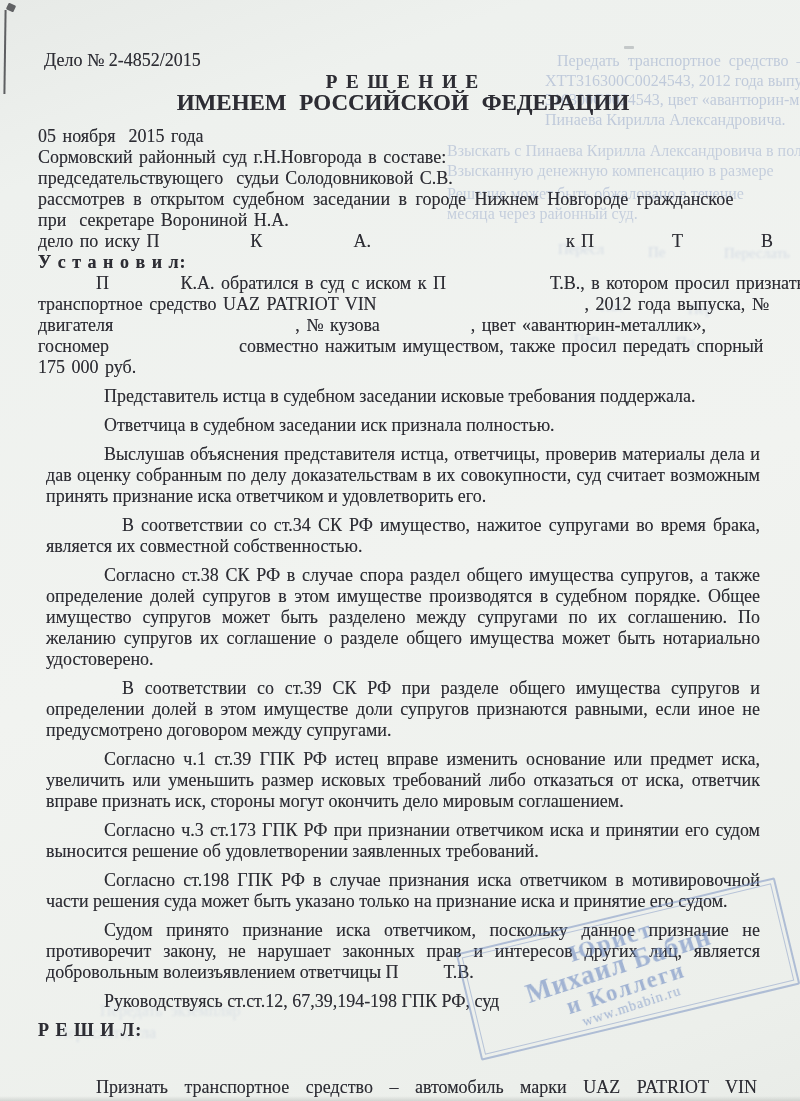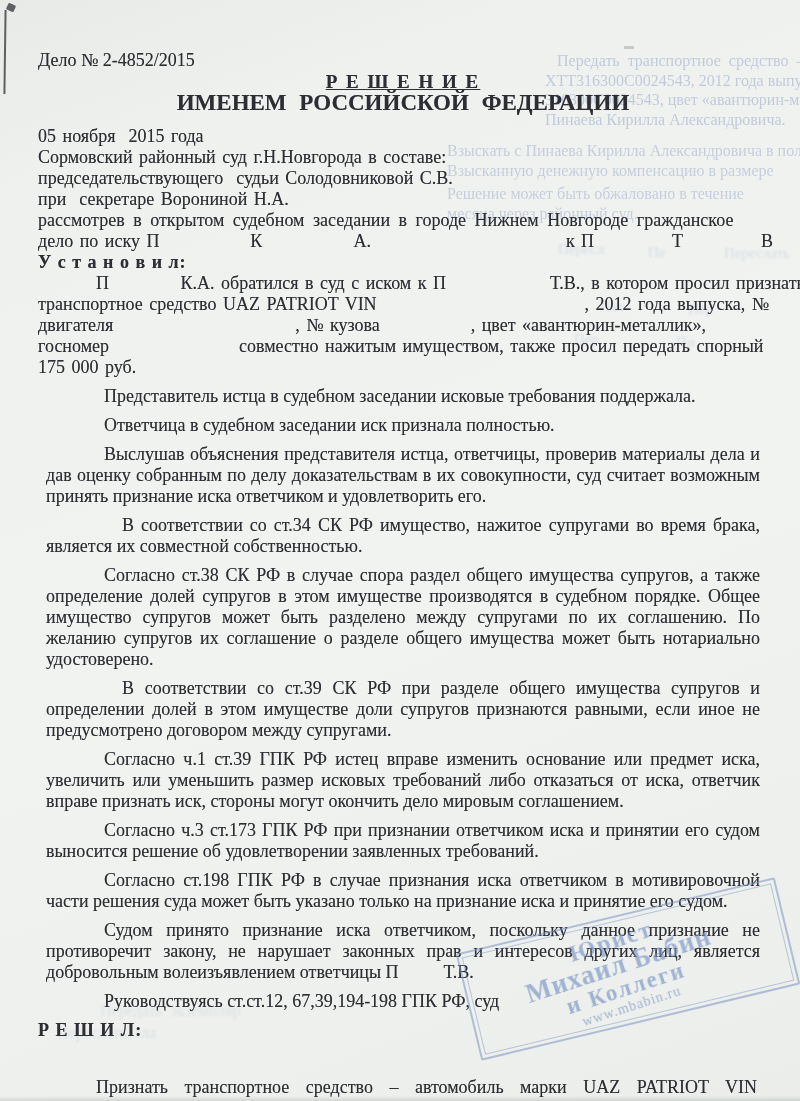--- a/index.html
+++ b/index.html
@@ -4,22 +4,22 @@
 <style>
   html,body{margin:0;padding:0;}
   .page{
     position:relative;width:800px;height:1101px;overflow:hidden;
     background:linear-gradient(160deg,#e7eae7 0%,#eef1ee 14%,#f1f3f0 52%,#ecefeb 92%,#e9ece8 100%);
     font-family:"Liberation Serif","DejaVu Serif",serif;
     color:#2d2d34;
   }
   .content{position:absolute;left:38px;top:50px;width:730px;font-size:18px;line-height:21px;z-index:2;
     text-shadow:0 0 .5px rgba(45,45,52,.45);}
-  .case{white-space:pre;}
-  .t1{text-align:center;font-weight:bold;letter-spacing:2px;font-size:19px;text-decoration:underline;}
+  .case{white-space:pre;margin-left:6px;}
+  .t1{text-align:center;font-weight:bold;letter-spacing:2px;font-size:19px;}
   .t2{text-align:center;font-weight:bold;word-spacing:7px;font-size:23px;}
   .spacer{height:13px;}
   .ln{white-space:pre;word-spacing:2px;}
   .ws4{word-spacing:4px;}
   .ws12{word-spacing:12px;}
   .ind{text-indent:58px;}
   .heading{text-align:left;font-weight:bold;letter-spacing:1px;}
   .reshil{margin-bottom:36px;}
   .par{margin:8px;text-align:justify;text-indent:58px;}
   .ind-lg{text-indent:76px;}
@@ -90,22 +90,22 @@
 
   <div class="content">
     <div class="case">Дело № 2-4852/2015</div>
     <div class="t1">Р Е Ш Е Н И Е</div>
     <div class="t2">ИМЕНЕМ  РОССИЙСКОЙ  ФЕДЕРАЦИИ</div>
     <div class="spacer"></div>
 
     <div class="ln">05 ноября  2015 года</div>
     <div class="ln">Сормовский районный суд г.Н.Новгорода в составе:</div>
     <div class="ln">председательствующего  судьи Солодовниковой С.В.</div>
+    <div class="ln ws4">рассмотрев в открытом судебном заседании в городе Нижнем Новгороде гражданское</div>
     <div class="ln">при  секретаре Ворониной Н.А.</div>
-    <div class="ln ws4">рассмотрев в открытом судебном заседании в городе Нижнем Новгороде гражданское</div>
     <div class="ln">дело по иску П&nbsp;&nbsp;&nbsp;&nbsp;&nbsp;&nbsp;&nbsp;&nbsp;&nbsp;&nbsp;&nbsp;&nbsp;&nbsp;&nbsp;К&nbsp;&nbsp;&nbsp;&nbsp;&nbsp;&nbsp;&nbsp;&nbsp;&nbsp;&nbsp;&nbsp;&nbsp;&nbsp;&nbsp;А.&nbsp;&nbsp;&nbsp;&nbsp;&nbsp;&nbsp;&nbsp;&nbsp;&nbsp;&nbsp;&nbsp;&nbsp;&nbsp;&nbsp;&nbsp;&nbsp;&nbsp;&nbsp;&nbsp;&nbsp;&nbsp;&nbsp;&nbsp;&nbsp;&nbsp;&nbsp;&nbsp;&nbsp;&nbsp;&nbsp;к П&nbsp;&nbsp;&nbsp;&nbsp;&nbsp;&nbsp;&nbsp;&nbsp;&nbsp;&nbsp;&nbsp;&nbsp;Т&nbsp;&nbsp;&nbsp;&nbsp;&nbsp;&nbsp;&nbsp;&nbsp;&nbsp;&nbsp;&nbsp;&nbsp;В&nbsp;&nbsp;&nbsp;&nbsp;&nbsp;&nbsp;&nbsp;&nbsp;о</div>
 
     <div class="heading">У с т а н о в и л:</div>
 
     <div class="ln ind">П&nbsp;&nbsp;&nbsp;&nbsp;&nbsp;&nbsp;&nbsp;&nbsp;&nbsp;&nbsp;&nbsp;К.А. обратился в суд с иском к П&nbsp;&nbsp;&nbsp;&nbsp;&nbsp;&nbsp;&nbsp;&nbsp;&nbsp;&nbsp;&nbsp;&nbsp;&nbsp;&nbsp;&nbsp;&nbsp;Т.В., в котором просил признать</div>
     <div class="ln">транспортное средство UAZ PATRIOT VIN&nbsp;&nbsp;&nbsp;&nbsp;&nbsp;&nbsp;&nbsp;&nbsp;&nbsp;&nbsp;&nbsp;&nbsp;&nbsp;&nbsp;&nbsp;&nbsp;&nbsp;&nbsp;&nbsp;&nbsp;&nbsp;&nbsp;&nbsp;&nbsp;&nbsp;&nbsp;&nbsp;&nbsp;&nbsp;&nbsp;&nbsp;&nbsp;, 2012 года выпуска, №</div>
     <div class="ln">двигателя&nbsp;&nbsp;&nbsp;&nbsp;&nbsp;&nbsp;&nbsp;&nbsp;&nbsp;&nbsp;&nbsp;&nbsp;&nbsp;&nbsp;&nbsp;&nbsp;&nbsp;&nbsp;&nbsp;&nbsp;&nbsp;&nbsp;&nbsp;&nbsp;&nbsp;&nbsp;&nbsp;&nbsp;, № кузова&nbsp;&nbsp;&nbsp;&nbsp;&nbsp;&nbsp;&nbsp;&nbsp;&nbsp;&nbsp;&nbsp;&nbsp;&nbsp;&nbsp;, цвет «авантюрин-металлик»,</div>
     <div class="ln">госномер&nbsp;&nbsp;&nbsp;&nbsp;&nbsp;&nbsp;&nbsp;&nbsp;&nbsp;&nbsp;&nbsp;&nbsp;&nbsp;&nbsp;&nbsp;&nbsp;&nbsp;&nbsp;&nbsp;&nbsp;совместно нажитым имуществом, также просил передать спорный</div>
     <div class="ln">175 000 руб.</div>
 

